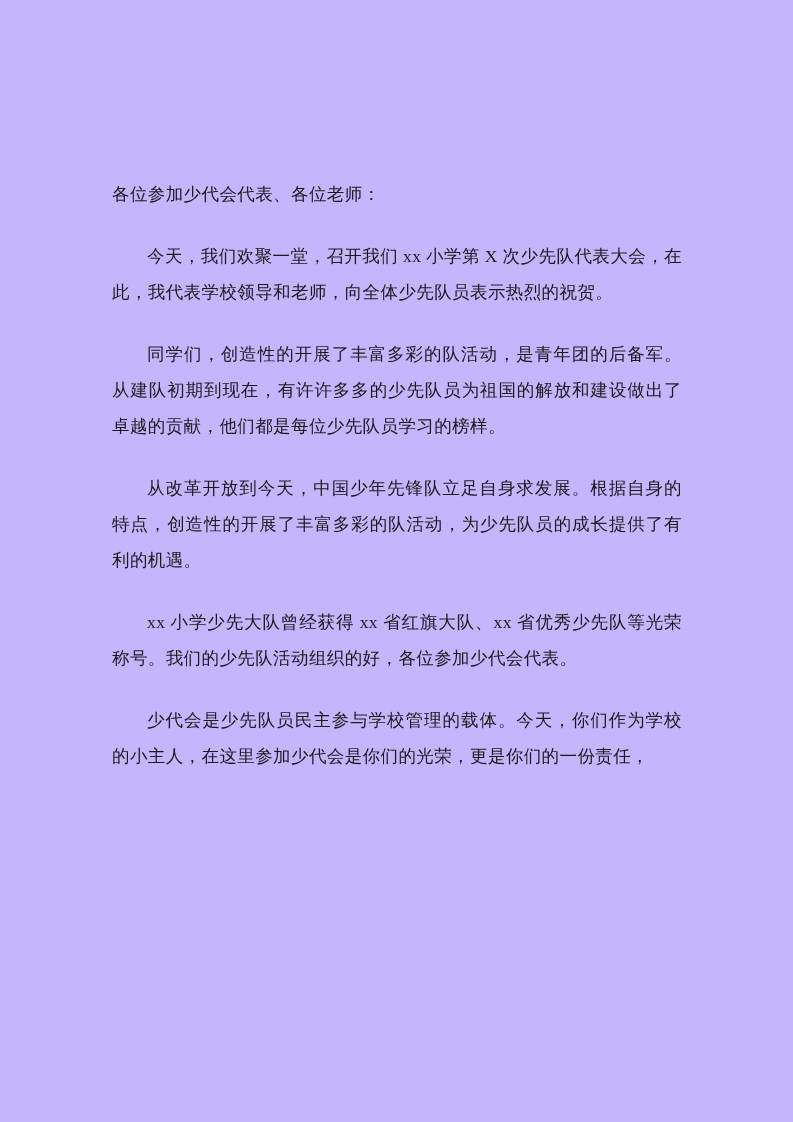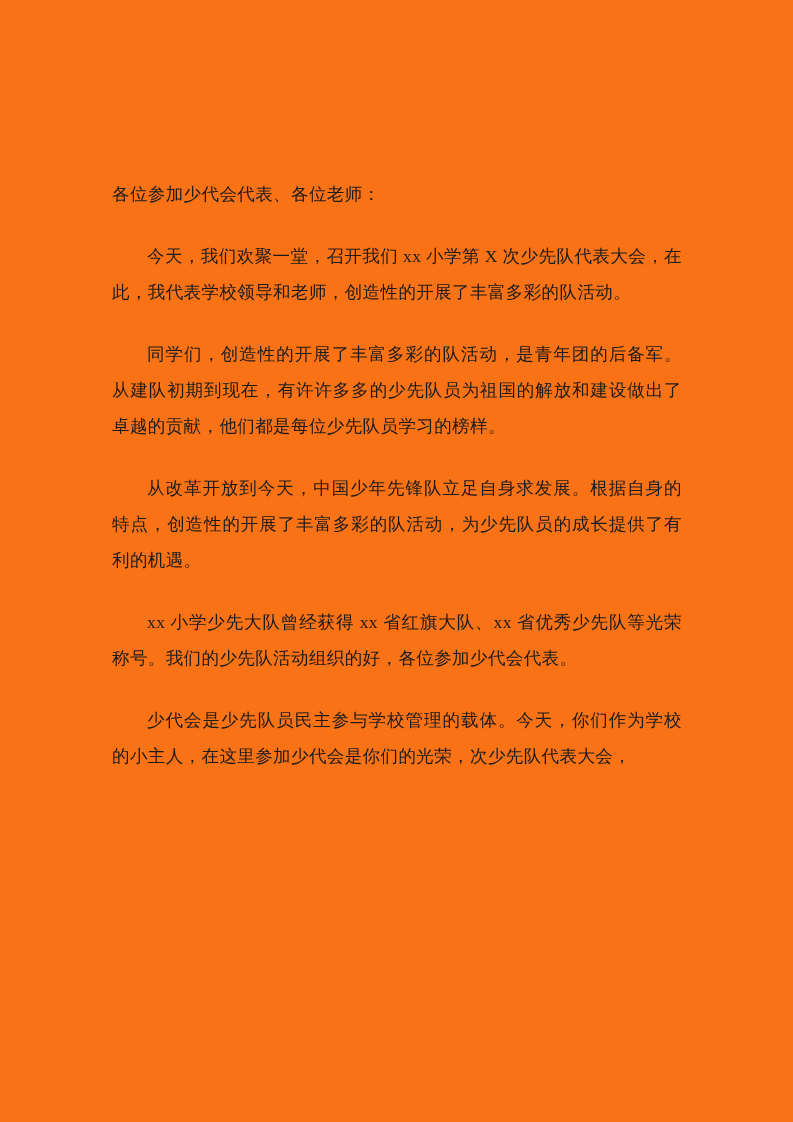--- a/index.html
+++ b/index.html
@@ -4,21 +4,21 @@
 <style>
   html, body {
     margin: 0;
     padding: 0;
     background: #ffffff;
   }
   .page {
     position: relative;
     width: 793px;
     height: 1122px;
-    background: #f97316;
+    background: #c4b5fd;
     margin: 0 auto;
     overflow: hidden;
     box-sizing: border-box;
   }
   .doc-body {
     position: absolute;
     left: 112px;
     top: 176px;
     width: 570px;
   }
@@ -40,19 +40,19 @@
   .para:last-child {
     margin-bottom: 0;
   }
 </style>
 </head>
 <body>
 
 <div class="page">
   <div class="doc-body">
     <p class="para no-indent">各位参加少代会代表、各位老师：</p>
-    <p class="para">今天，我们欢聚一堂，召开我们 xx 小学第 X 次少先队代表大会，在此，我代表学校领导和老师，创造性的开展了丰富多彩的队活动。</p>
+    <p class="para">今天，我们欢聚一堂，召开我们 xx 小学第 X 次少先队代表大会，在此，我代表学校领导和老师，向全体少先队员表示热烈的祝贺。</p>
     <p class="para">同学们，创造性的开展了丰富多彩的队活动，是青年团的后备军。从建队初期到现在，有许许多多的少先队员为祖国的解放和建设做出了卓越的贡献，他们都是每位少先队员学习的榜样。</p>
     <p class="para">从改革开放到今天，中国少年先锋队立足自身求发展。根据自身的特点，创造性的开展了丰富多彩的队活动，为少先队员的成长提供了有利的机遇。</p>
     <p class="para">xx 小学少先大队曾经获得 xx 省红旗大队、xx 省优秀少先队等光荣称号。我们的少先队活动组织的好，各位参加少代会代表。</p>
-    <p class="para">少代会是少先队员民主参与学校管理的载体。今天，你们作为学校的小主人，在这里参加少代会是你们的光荣，次少先队代表大会，</p>
+    <p class="para">少代会是少先队员民主参与学校管理的载体。今天，你们作为学校的小主人，在这里参加少代会是你们的光荣，更是你们的一份责任，</p>
   </div>
 </div>
 
 </body></html>

